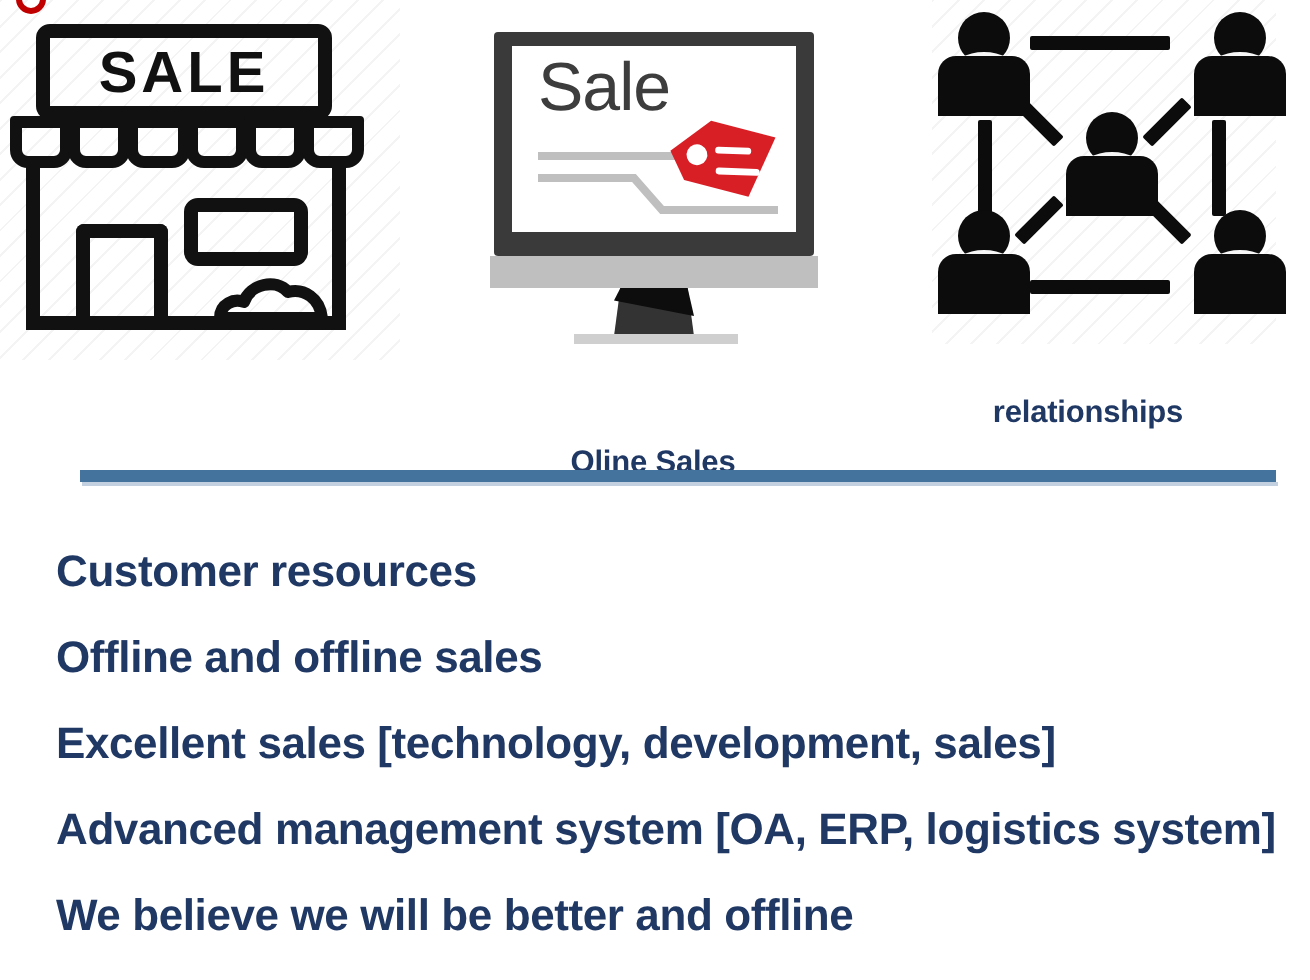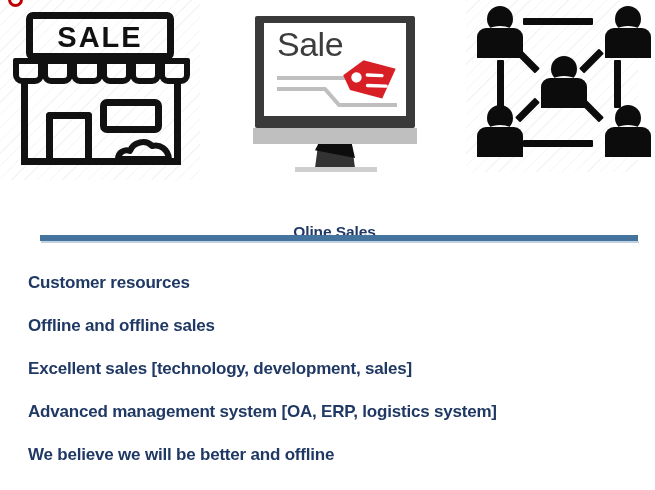--- a/index.html
+++ b/index.html
@@ -31,21 +31,21 @@
         135deg,
         rgba(0,0,0,0.045) 0px,
         rgba(0,0,0,0.045) 1px,
         rgba(0,0,0,0) 1px,
         rgba(0,0,0,0) 9px);
   }
 
   
   #icon-row {
     position: absolute;
-    left: 8px;
+    left: 0;
     top: 0;
     width: 564px;
     height: 225px;
   }
 
   .icon-cell {
     position: absolute;
     top: 0;
   }
   .icon-art {
@@ -98,21 +98,21 @@
     position: absolute;
     left: 0;
     top: 258px;
     width: 655px;
   }
   .bullet-line {
     position: absolute;
     left: 28px;
     color: #1f3864;
     font-weight: bold;
-    font-size: 17px;
+    font-size: 22px;
     white-space: nowrap;
     letter-spacing: -0.2px;
   }
 
   
   .store-sign {
     position: absolute;
     left: 18px;
     top: 12px;
     width: 148px;
@@ -421,20 +421,21 @@
           <div class="notch"></div>
           <div class="body"></div>
         </div>
         <div class="person" style="left:137px; top:105px;">
           <div class="head"></div>
           <div class="notch"></div>
           <div class="body"></div>
         </div>
       </div>
 
+      <div class="icon-caption" style="top:198px; left:-2px; width:172px;">relationships</div>
     </div>
 
   </div>
 
   <div id="divider"></div>
   <div id="divider-shadow"></div>
 
   <div id="bullet-list">
     <div class="bullet-line" style="top:15px;">Customer resources</div>
     <div class="bullet-line" style="top:58px;">Offline and offline sales</div>

